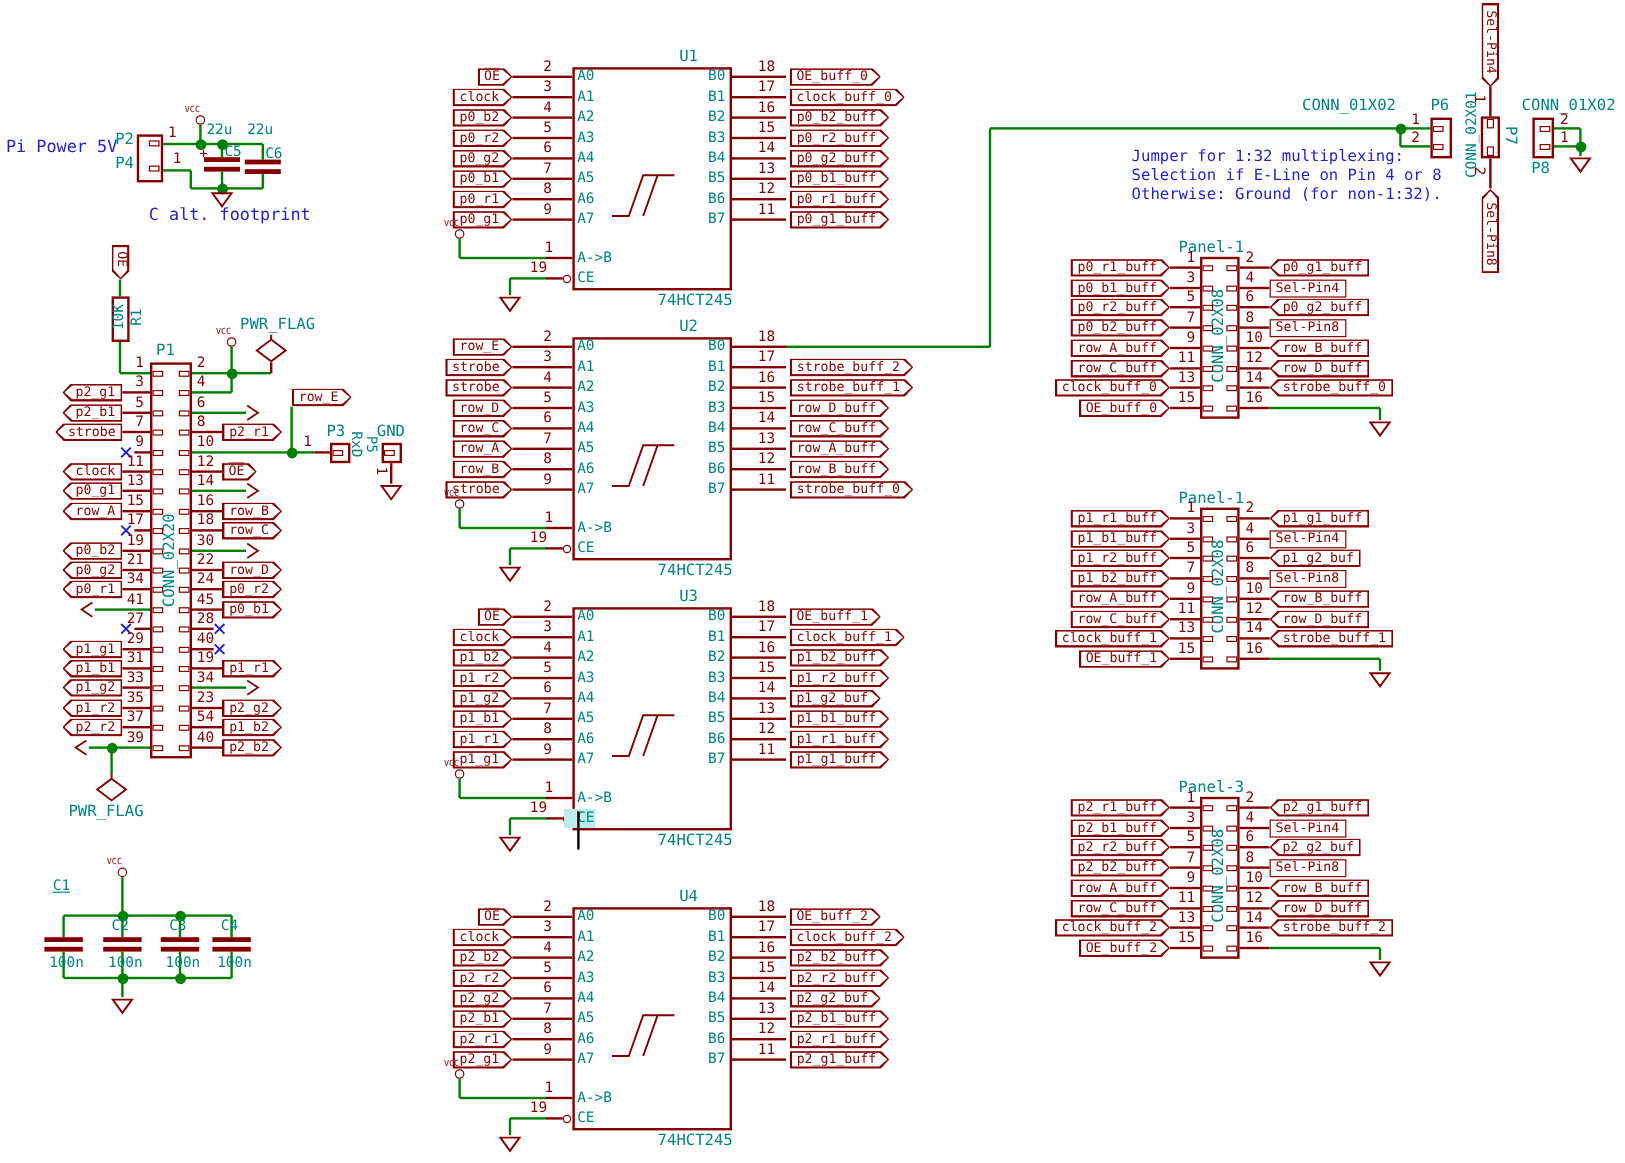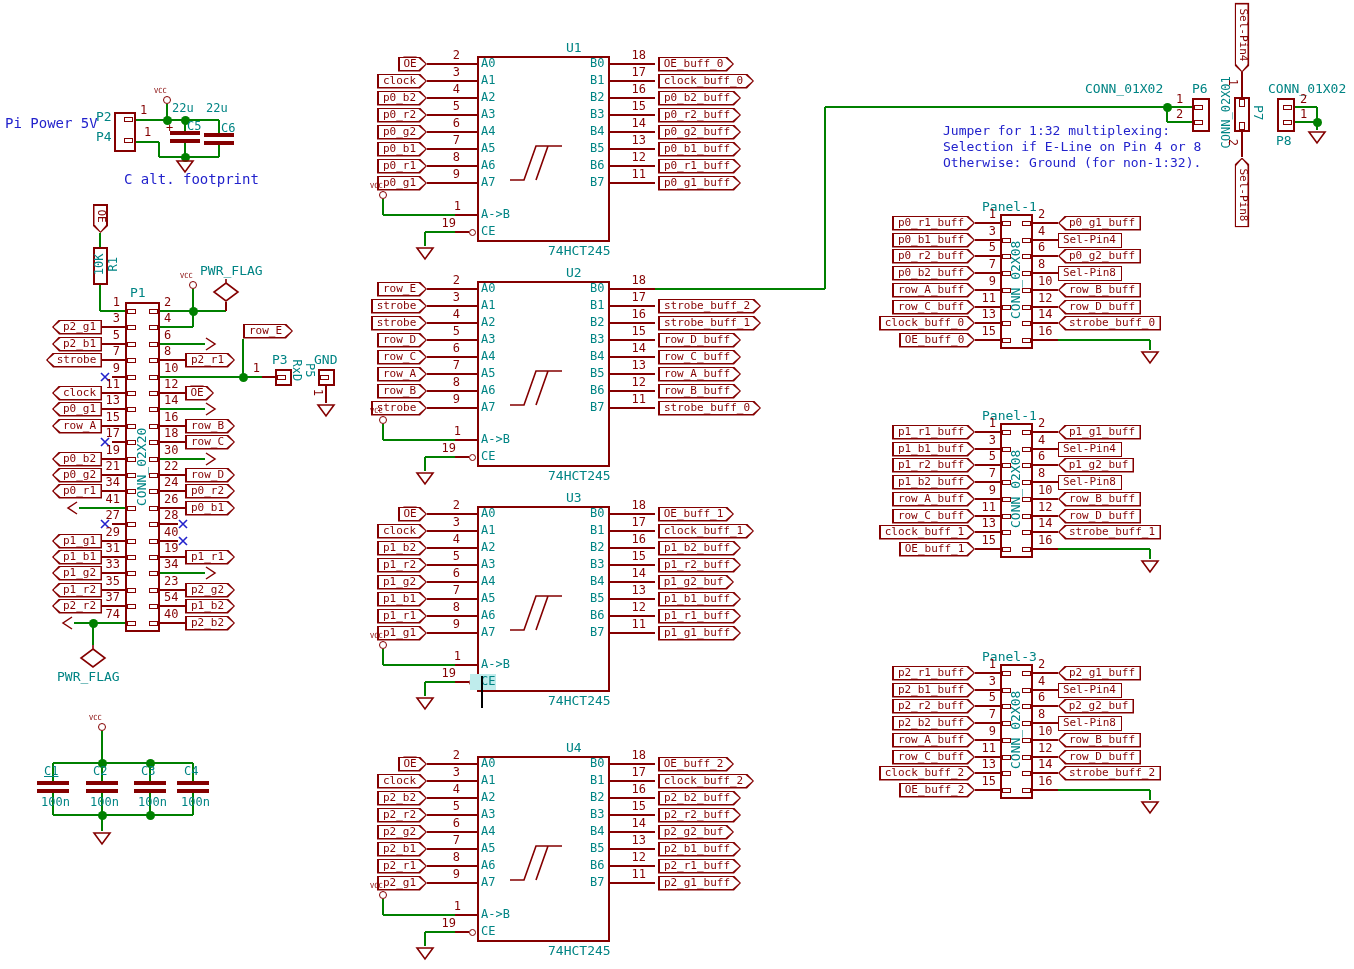--- a/index.html
+++ b/index.html
@@ -239,21 +239,21 @@
       <div style="position: absolute; left: 1.5px; top: 1.5px; width: 47px; height: 12px; background: rgb(255, 255, 255); clip-path: polygon(0px 0px, 40px 0px, 47px 50%, 40px 100%, 0px 100%);"></div>
       <span style="position: absolute; left: 0px; top: 0px; width: 50px; height: 15px; line-height: 14px; text-align: center; font-size: 11px; color: rgb(132, 0, 0); box-sizing: border-box; padding-right: 5px; font-family: &quot;DejaVu Sans Mono&quot;, monospace; white-space: pre;">p0_r2</span>
     </div>
     <div class="pad" style="left: 127px; top: 505.5px; width: 9px; height: 5px;"></div>
     <div class="pad" style="left: 149px; top: 505.5px; width: 9px; height: 5px;"></div>
     <span class="t num" style="left: 100px; top: 493px; width: 20px; display: inline-block; text-align: right;">41</span>
     <div class="wire" style="left: 79px; top: 507px; width: 46px; height: 2px; background: rgb(0, 128, 0);"></div>
     <svg width="11" height="14" style="left: 67px; top: 501px;">
       <path d="M10 1 L1 7 L10 13" fill="none" stroke="#840000" stroke-width="1.5"></path>
     </svg>
-    <span class="t num" style="left: 164px; top: 493px; width: 20px; display: inline-block;">26</span>
+    <span class="t num" style="left: 164px; top: 493px; width: 20px; display: inline-block;">45</span>
     <div class="wire" style="left: 160px; top: 507px; width: 25px; height: 2px; background: rgb(132, 0, 0);"></div>
     <div class="lbl" style="left: 185px; top: 500.5px; width: 50px; height: 15px; background: rgb(132, 0, 0); clip-path: polygon(0px 0px, 43px 0px, 50px 50%, 43px 100%, 0px 100%);">
       <div style="position: absolute; left: 1.5px; top: 1.5px; width: 47px; height: 12px; background: rgb(255, 255, 255); clip-path: polygon(0px 0px, 40px 0px, 47px 50%, 40px 100%, 0px 100%);"></div>
       <span style="position: absolute; left: 0px; top: 0px; width: 50px; height: 15px; line-height: 14px; text-align: center; font-size: 11px; color: rgb(132, 0, 0); box-sizing: border-box; padding-right: 5px; font-family: &quot;DejaVu Sans Mono&quot;, monospace; white-space: pre;">p0_b1</span>
     </div>
     <div class="pad" style="left: 127px; top: 521.5px; width: 9px; height: 5px;"></div>
     <div class="pad" style="left: 149px; top: 521.5px; width: 9px; height: 5px;"></div>
     <span class="t num" style="left: 100px; top: 509px; width: 20px; display: inline-block; text-align: right;">27</span>
     <div class="wire" style="left: 112px; top: 523px; width: 13px; height: 2px; background: rgb(132, 0, 0);"></div>
     <svg width="10" height="10" style="left: 100px; top: 519px;">
@@ -327,21 +327,21 @@
     </div>
     <div class="wire" style="left: 102px; top: 605px; width: 23px; height: 2px; background: rgb(132, 0, 0);"></div>
     <span class="t num" style="left: 164px; top: 591px; width: 20px; display: inline-block;">54</span>
     <div class="wire" style="left: 160px; top: 605px; width: 25px; height: 2px; background: rgb(132, 0, 0);"></div>
     <div class="lbl" style="left: 185px; top: 598.5px; width: 50px; height: 15px; background: rgb(132, 0, 0); clip-path: polygon(0px 0px, 43px 0px, 50px 50%, 43px 100%, 0px 100%);">
       <div style="position: absolute; left: 1.5px; top: 1.5px; width: 47px; height: 12px; background: rgb(255, 255, 255); clip-path: polygon(0px 0px, 40px 0px, 47px 50%, 40px 100%, 0px 100%);"></div>
       <span style="position: absolute; left: 0px; top: 0px; width: 50px; height: 15px; line-height: 14px; text-align: center; font-size: 11px; color: rgb(132, 0, 0); box-sizing: border-box; padding-right: 5px; font-family: &quot;DejaVu Sans Mono&quot;, monospace; white-space: pre;">p1_b2</span>
     </div>
     <div class="pad" style="left: 127px; top: 620.5px; width: 9px; height: 5px;"></div>
     <div class="pad" style="left: 149px; top: 620.5px; width: 9px; height: 5px;"></div>
-    <span class="t num" style="left: 100px; top: 608px; width: 20px; display: inline-block; text-align: right;">74</span>
+    <span class="t num" style="left: 100px; top: 608px; width: 20px; display: inline-block; text-align: right;">39</span>
     <div class="wire" style="left: 74px; top: 622px; width: 51px; height: 2px; background: rgb(0, 128, 0);"></div>
     <svg width="11" height="14" style="left: 62px; top: 616px;">
       <path d="M10 1 L1 7 L10 13" fill="none" stroke="#840000" stroke-width="1.5"></path>
     </svg>
     <div class="jdot" style="left: 88.5px; top: 618.5px;"></div>
     <div class="wire" style="left: 92px; top: 623px; width: 2px; height: 22px; background: rgb(0, 128, 0);"></div>
     <svg width="30" height="24" style="left: 78px; top: 645px;">
       <path d="M15 0 V4 M15 4 L27 13 L15 22 L3 13 Z" fill="none" stroke="#840000" stroke-width="1.6"></path>
     </svg>
     <span class="t ref" style="left: 57px; top: 670px;">PWR_FLAG</span>
@@ -1294,21 +1294,21 @@
     <div class="wire" style="left: 53px; top: 762px; width: 140px; height: 2px; background: rgb(0, 128, 0);"></div>
     <div class="wire" style="left: 53px; top: 814px; width: 140px; height: 2px; background: rgb(0, 128, 0);"></div>
     <div class="jdot" style="left: 97.5px; top: 758.5px;"></div>
     <div class="jdot" style="left: 145.5px; top: 758.5px;"></div>
     <div class="jdot" style="left: 97.5px; top: 810.5px;"></div>
     <div class="jdot" style="left: 145.5px; top: 810.5px;"></div>
     <div class="wire" style="left: 52px; top: 763px; width: 2px; height: 18px; background: rgb(0, 128, 0);"></div>
     <div class="wire" style="left: 52px; top: 793px; width: 2px; height: 22px; background: rgb(0, 128, 0);"></div>
     <div style="position: absolute; left: 37px; top: 781px; width: 32px; height: 4px; background: rgb(132, 0, 0);"></div>
     <div style="position: absolute; left: 37px; top: 789px; width: 32px; height: 4px; background: rgb(132, 0, 0);"></div>
-    <span class="t pn" style="left: 44px; top: 765px; text-decoration: underline;">C1</span>
+    <span class="t pn" style="left: 44px; top: 732px; text-decoration: underline;">C1</span>
     <span class="t pn" style="left: 41px; top: 796px;">100n</span>
     <div class="wire" style="left: 101px; top: 763px; width: 2px; height: 18px; background: rgb(0, 128, 0);"></div>
     <div class="wire" style="left: 101px; top: 793px; width: 2px; height: 22px; background: rgb(0, 128, 0);"></div>
     <div style="position: absolute; left: 86px; top: 781px; width: 32px; height: 4px; background: rgb(132, 0, 0);"></div>
     <div style="position: absolute; left: 86px; top: 789px; width: 32px; height: 4px; background: rgb(132, 0, 0);"></div>
     <span class="t pn" style="left: 93px; top: 765px;">C2</span>
     <span class="t pn" style="left: 90px; top: 796px;">100n</span>
     <div class="wire" style="left: 149px; top: 763px; width: 2px; height: 18px; background: rgb(0, 128, 0);"></div>
     <div class="wire" style="left: 149px; top: 793px; width: 2px; height: 22px; background: rgb(0, 128, 0);"></div>
     <div style="position: absolute; left: 134px; top: 781px; width: 32px; height: 4px; background: rgb(132, 0, 0);"></div>

